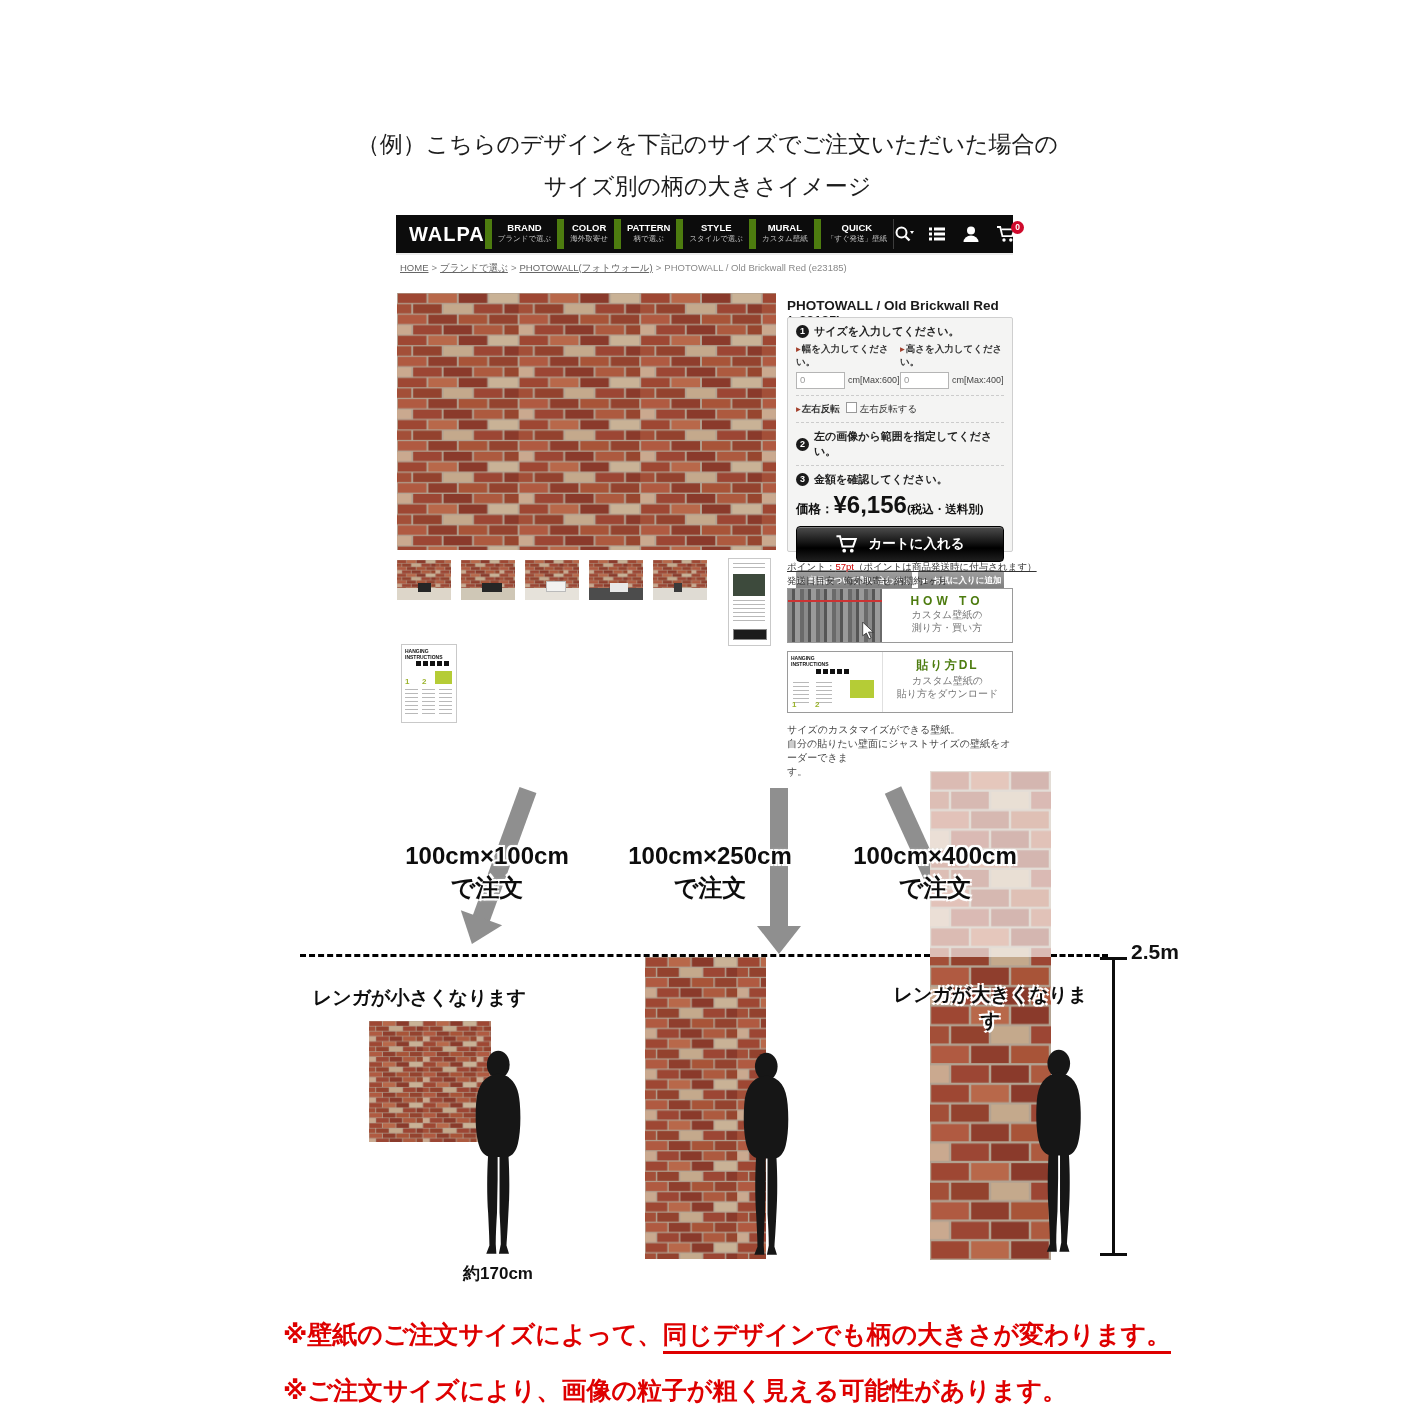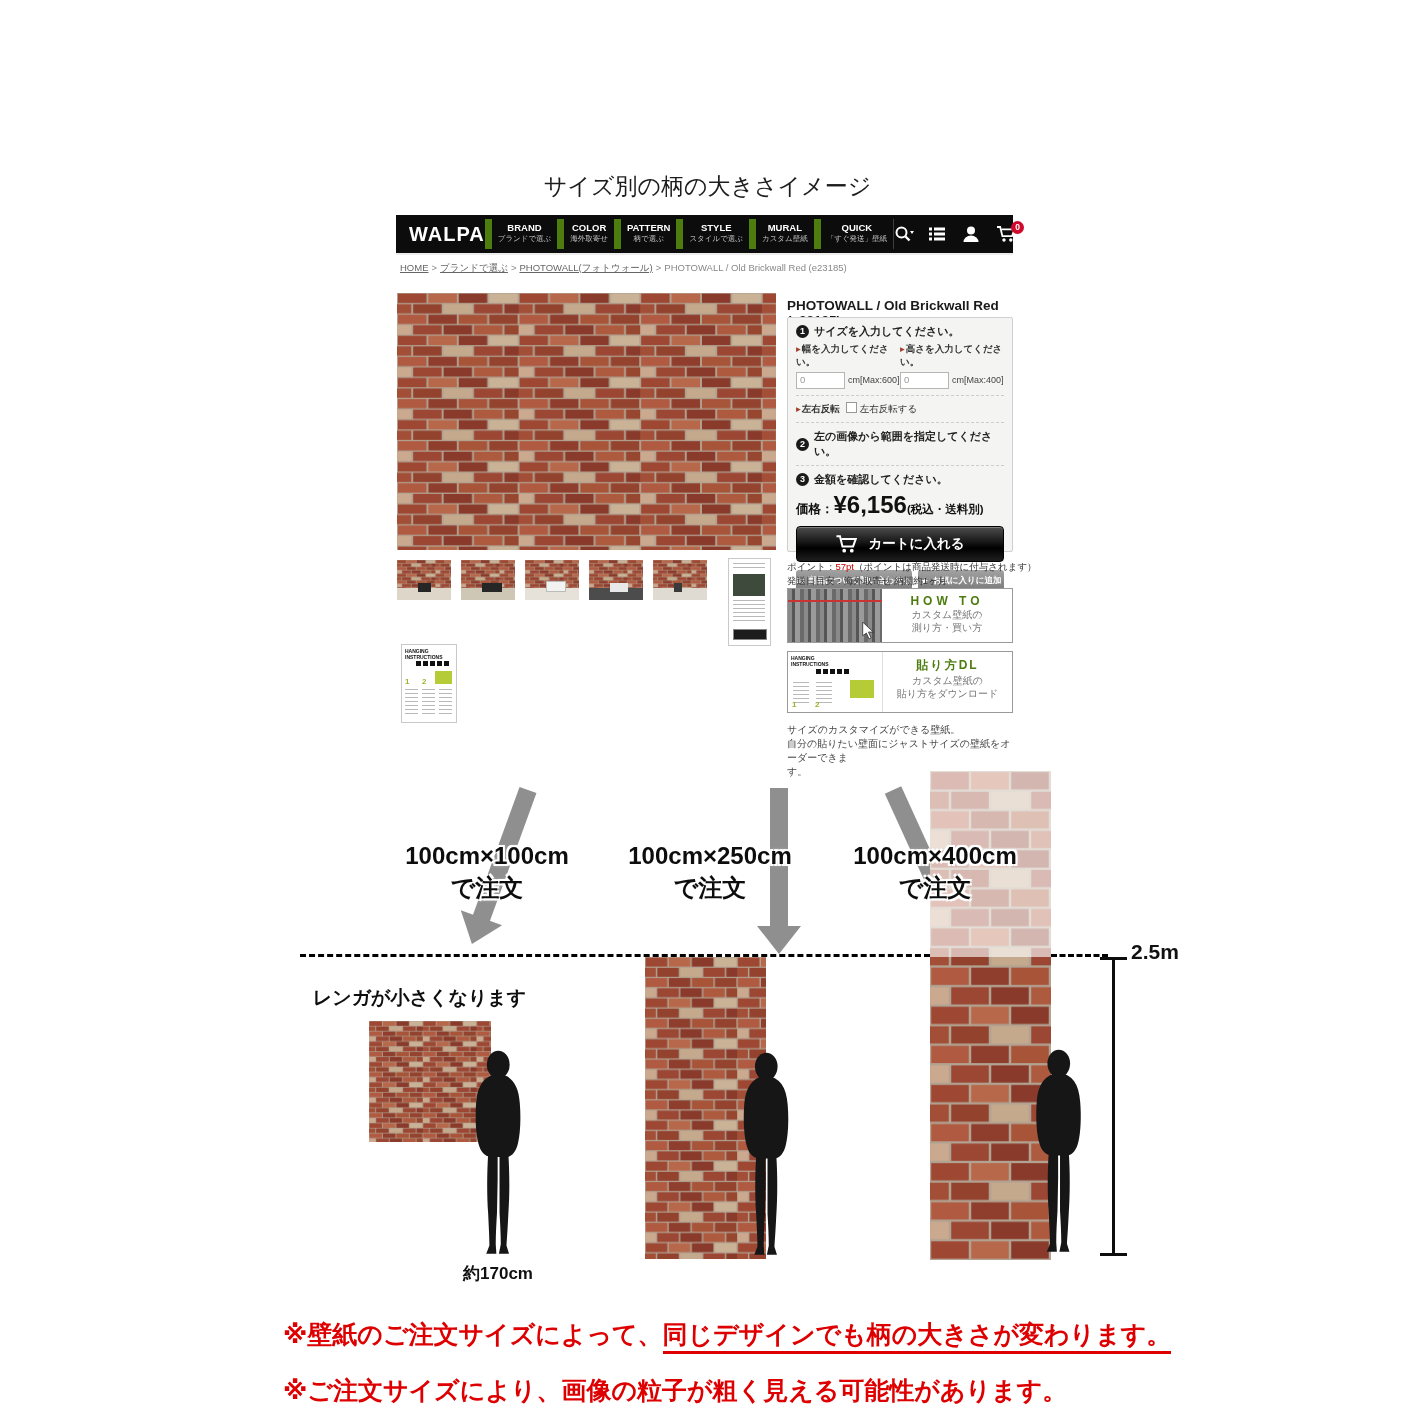--- a/index.html
+++ b/index.html
@@ -61,21 +61,21 @@
   .cart-btn{height:34px;border-radius:4px;border:1px solid #000;cursor:pointer;
             background:linear-gradient(180deg,#4d4d4d 0%,#161616 45%,#000 62%,#1f1f1f 100%);
             box-shadow:inset 0 1px 0 rgba(255,255,255,.28);
             display:flex;align-items:center;justify-content:center;gap:9px;color:#fff;
             font-size:13.5px;font-weight:bold;}
   .sub-btns{display:flex;gap:6px;margin-top:8px;}
   .gbtn{height:21px;border-radius:3px;background:linear-gradient(180deg,#a2a2a2,#7a7a7a);
         color:#fff;font-size:8.5px;font-weight:bold;display:flex;align-items:center;
         justify-content:center;gap:4px;cursor:pointer;}
   .gbtn .gi{font-size:9px;}
-  .points{position:absolute;left:391px;top:346px;font-size:9.5px;color:#333;white-space:nowrap;}
+  .points{position:absolute;left:391px;top:346px;font-size:9.5px;color:#333;white-space:nowrap;text-decoration:underline;}
   .red{color:#c00;}
   .ship{position:absolute;left:391px;top:360px;font-size:9.5px;color:#333;}
   .info-box{position:absolute;left:391px;width:224px;border:1px solid #9a9a9a;display:flex;cursor:pointer;background:#fff;}
   .hw-thumb{width:94px;position:relative;background:repeating-linear-gradient(90deg,#8a8a8a 0 4px,#565656 4px 7px,#9a9a9a 7px 12px,#6a6a6a 12px 16px);}
   .hw-red{position:absolute;left:0;top:11px;width:100%;height:2px;background:#c33;}
   .ib-text{flex:1;text-align:center;padding-top:5px;}
   .ib-title{font-size:12px;font-weight:bold;color:#4d7c0f;letter-spacing:4px;}
   .ib-line{font-size:10px;color:#777;line-height:13px;}
   .dl-thumb{width:94px;position:relative;background:#fff;border-right:1px solid #e0e0e0;}
   .hd-title{position:absolute;left:3px;top:3px;font-size:5px;font-weight:bold;color:#111;width:40px;line-height:6px;}
@@ -110,20 +110,21 @@
       <ellipse cx="62" cy="28" rx="18" ry="22"></ellipse>
       <path d="M62 42 C40 45 29 61 27 88 C25 116 27 142 32 157 C35 167 42 173 50 174 L76 174 C84 173 90 165 93 153 C97 137 98 112 96 88 C94 61 84 45 62 42 Z"></path>
       <path d="M46 170 C44 200 44 236 46 263 C47 285 48 301 48 314 L43 327 L59 327 L58 312 C58 296 59 278 60 262 L61 210 L61 170 Z"></path>
       <path d="M64 170 L64 262 C65 278 66 296 66 312 L63 327 L79 327 L75 314 C76 301 77 285 78 263 C80 236 80 200 78 170 Z"></path>
     </g>
   </defs>
 </svg>
 
 <div id="canvas">
 
+  <div class="abs subtitle" style="top:122px;">（例）こちらのデザインを下記のサイズでご注文いただいた場合の</div>
   <div class="abs subtitle" style="top:164px;">サイズ別の柄の大きさイメージ</div>
 
   <div id="site" class="abs">
     <div class="site-header">
       <div class="logo">WALPA</div>
       <div class="nav">
         <div class="nav-item">
             <span class="nav-label">BRAND</span>
             <span class="nav-sub">ブランドで選ぶ</span>
           </div>
@@ -594,20 +595,21 @@
               <rect x="17" y="52" width="30" height="15" fill="#9c4634"></rect>
               <rect x="49" y="52" width="30" height="15" fill="#8a3a2b"></rect>
               <rect x="81" y="52" width="30" height="15" fill="#ad5a3f"></rect>
               <rect x="113" y="52" width="30" height="15" fill="#97462f"></rect>
             </pattern>
           </defs>
           <rect width="100%" height="100%" fill="url(#bp8)"></rect>
         </svg></div>
   </div>
 
+  <div class="note halo" style="left:893px;top:982px;width:195px;">レンガが大きくなります</div>
 
   <svg class="person" style="left:458px;top:1047px;" width="78" height="215" viewBox="0 0 120 340">
       <use href="#psn"></use>
     </svg>
   <svg class="person" style="left:726px;top:1049px;" width="78" height="214" viewBox="0 0 120 340">
       <use href="#psn"></use>
     </svg>
   <svg class="person" style="left:1018px;top:1046px;" width="79" height="214" viewBox="0 0 120 340">
       <use href="#psn"></use>
     </svg>

